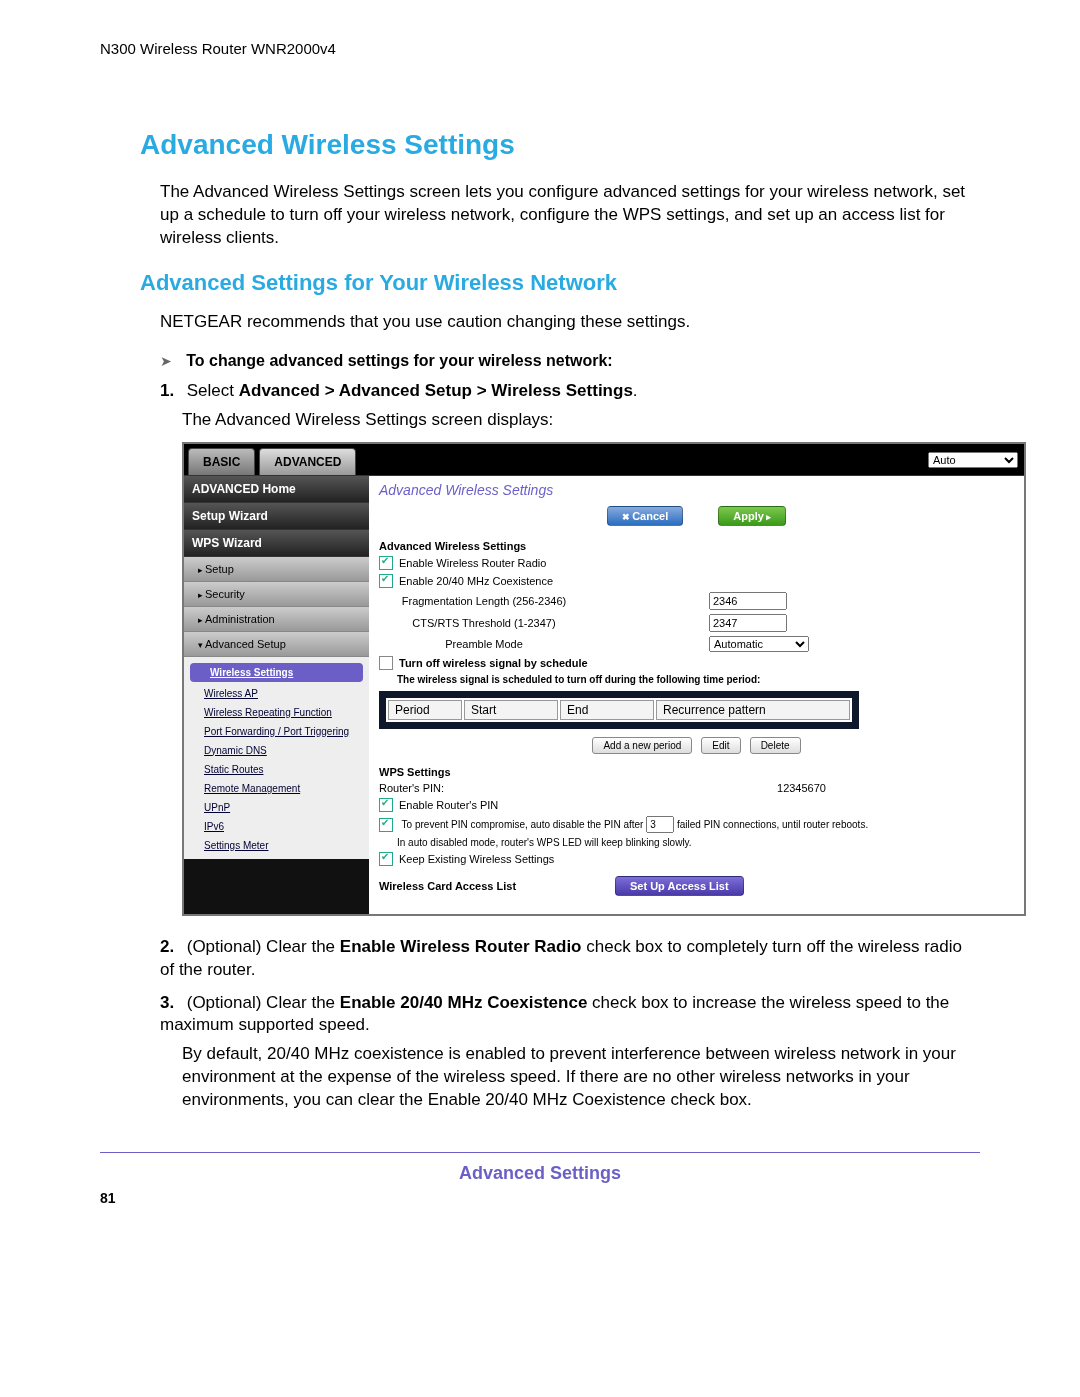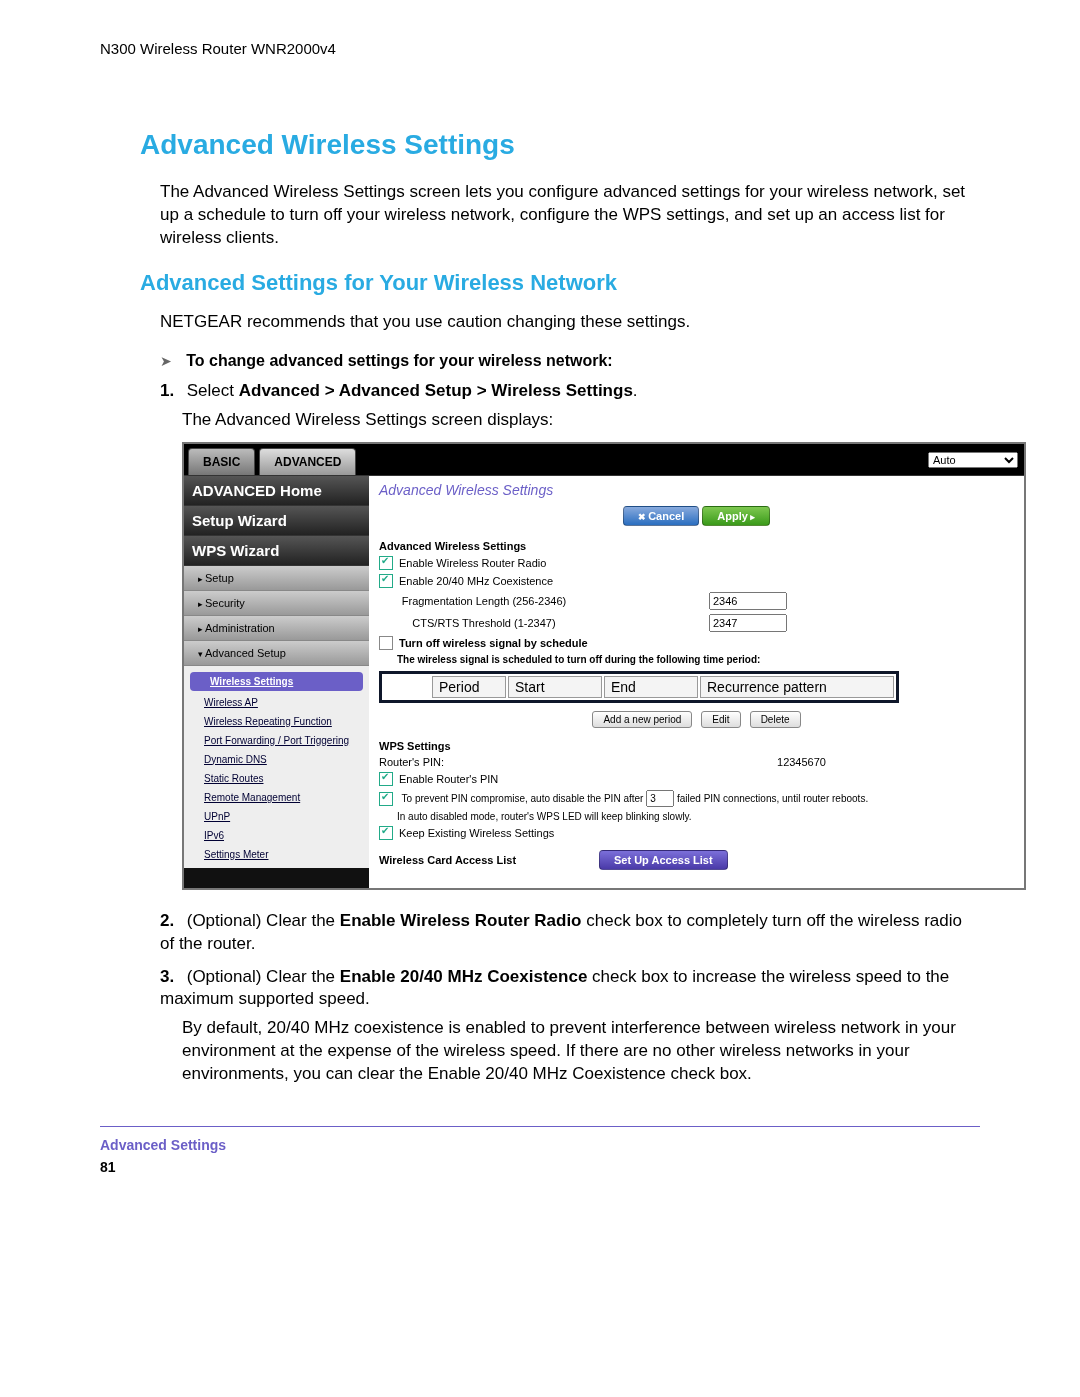--- a/index.html
+++ b/index.html
@@ -19,58 +19,58 @@
 
 .shot{margin:10px 0 20px 82px;border:2px solid #777;width:840px;background:#fff;font-family:Arial,sans-serif;}
 .shot-top{background:#000;display:flex;align-items:center;justify-content:space-between;border-bottom:1px solid #333;}
 .tabs{display:flex;}
 .tab{background:linear-gradient(#ddd,#999);color:#000;font-weight:bold;font-size:12px;padding:6px 14px;border:1px solid #444;border-bottom:none;margin:4px 0 0 4px;border-radius:4px 4px 0 0;}
 .tab.inactive{background:linear-gradient(#bbb,#777);}
 .autosel{margin-right:6px;}
 .autosel select{font-size:11px;width:90px;}
 .shot-body{display:flex;}
 .sidebar{width:185px;background:#111;}
-.sidebar .hdr{background:linear-gradient(#555,#222);color:#fff;font-size:15px;font-weight:bold;padding:6px 8px;border-bottom:1px solid #333;}
+.sidebar .hdr{background:linear-gradient(#555,#222);color:#fff;font-size:12px;font-weight:bold;padding:6px 8px;border-bottom:1px solid #333;}
 .sidebar .grey{background:linear-gradient(#ccc,#999);color:#000;font-size:11px;padding:6px 14px;border-bottom:1px solid #888;}
 .sidebar .grey::before{content:"▸ ";font-size:9px;}
 .sidebar .grey.open::before{content:"▾ ";font-size:9px;}
 .sidebar .sublist{background:#eee;padding:4px 0;}
 .sidebar .sub{font-size:10px;color:#003;text-decoration:underline;padding:3px 6px 3px 20px;line-height:1.3;}
 .sidebar .sub.active{background:#6b5fc7;color:#fff;text-decoration:underline;font-weight:bold;border-radius:4px;margin:2px 6px;}
 .main{flex:1;background:#fff;padding:0 0 10px 0;font-size:11px;}
 .main .mtitle{color:#6b5fc7;font-style:italic;font-size:14px;padding:6px 10px;}
 .main .btnbar{text-align:center;padding:2px 0 10px 0;}
-.btn{display:inline-block;border-radius:4px;font-size:11px;font-weight:bold;color:#fff;padding:3px 14px;margin:0 0;border:1px solid rgba(0,0,0,.3);}
+.btn{display:inline-block;border-radius:4px;font-size:11px;font-weight:bold;color:#fff;padding:3px 14px;margin:0 16px;border:1px solid rgba(0,0,0,.3);}
 .btn.cancel{background:linear-gradient(#8ad, #2a6ec0);}
 .btn.cancel::before{content:"✖  ";font-size:9px;}
 .btn.apply{background:linear-gradient(#7ec850,#3a9a1a);}
 .btn.apply::after{content:"  ▸";font-size:9px;}
 .btn.purple{background:linear-gradient(#7b6fd9,#4a3aa8);}
 .main .sec-title{font-weight:bold;font-size:11px;padding:4px 10px 2px 10px;}
 .main .row{display:flex;align-items:center;padding:2px 10px;font-size:11px;}
 .main .row label{flex:0 0 210px;text-align:center;}
 .main .row .val{flex:0 0 120px;}
 .main .row input[type=text]{width:70px;font-size:11px;}
 .main .row select{font-size:11px;width:100px;}
 .ck{display:inline-block;width:12px;height:12px;border:1px solid #2a8;background:#fff;margin-right:6px;vertical-align:middle;position:relative;}
 .ck.checked::after{content:"✔";color:#2a8;font-size:10px;position:absolute;top:-2px;left:1px;}
 .ck.empty{border-color:#888;}
 .smalltxt{font-size:10px;padding:2px 10px 2px 28px;}
-.tbl{margin:4px 10px;border:3px solid #0f172a;font-size:14px;padding-left:48px;}
+.tbl{margin:4px 10px;border:7px solid #0f172a;font-size:12px;}
 .tbl th{border:1px solid #999;background:#f4f4f4;padding:2px 6px;text-align:left;font-weight:normal;}
 .tbl-btns{padding:4px 10px 8px 10px;text-align:center;}
 .tbl-btns button{font-size:10px;background:linear-gradient(#fff,#ddd);border:1px solid #888;border-radius:3px;padding:2px 10px;margin:0 3px;}
 .wps-row{display:flex;padding:2px 10px;font-size:11px;}
 .wps-row .l{flex:0 0 210px;}
 .wps-row .r{flex:1;text-align:center;}
 .note{font-size:10px;padding:2px 10px 2px 28px;}
 .access-row{display:flex;align-items:center;padding:8px 10px;}
 .access-row .l{flex:0 0 220px;font-weight:bold;font-size:11px;}
 .footer-rule{border-top:1px solid #6b5fc7;margin:40px 0 10px 0;}
-.footer-label{color:#6b5fc7;font-weight:bold;font-size:14px;}
+.footer-label{text-align:center;color:#6b5fc7;font-weight:bold;font-size:18px;}
 .footer-num{text-align:left;color:#000000;font-weight:bold;font-size:14px;margin-top:6px;}
 [data-interactable]{ }
 </style>
 </head>
 <body>
 
 <div class="page">
   <div class="header-title" data-interactable="false">N300 Wireless Router WNR2000v4</div>
 
   <h1 class="sect" data-interactable="false">Advanced Wireless Settings</h1>
@@ -142,20 +142,25 @@
             <label data-interactable="false">Fragmentation Length (256-2346)</label>
             <span class="val"></span>
             <input type="text" data-interactable="true" value="2346" style="">
           </div>
         <div class="row">
             <label data-interactable="false">CTS/RTS Threshold (1-2347)</label>
             <span class="val"></span>
             <input type="text" data-interactable="true" value="2347" style="">
           </div>
         <div class="row">
+            <label data-interactable="false">Preamble Mode</label>
+            <span class="val"></span>
+            <select data-interactable="true"><option>Automatic</option></select>
+          </div>
+        <div class="row">
             <span class="ck empty" data-interactable="true"></span>
             <b data-interactable="false">Turn off wireless signal by schedule</b>
           </div>
         <div class="smalltxt" data-interactable="false"><b>The wireless signal is scheduled to turn off during the following time period:</b></div>
         <table class="tbl" data-interactable="false">
           <tbody>
               <tr>
             <th style="width:60px" data-interactable="false">Period</th>
             <th style="width:80px" data-interactable="false">Start</th>
             <th style="width:80px" data-interactable="false">End</th>

